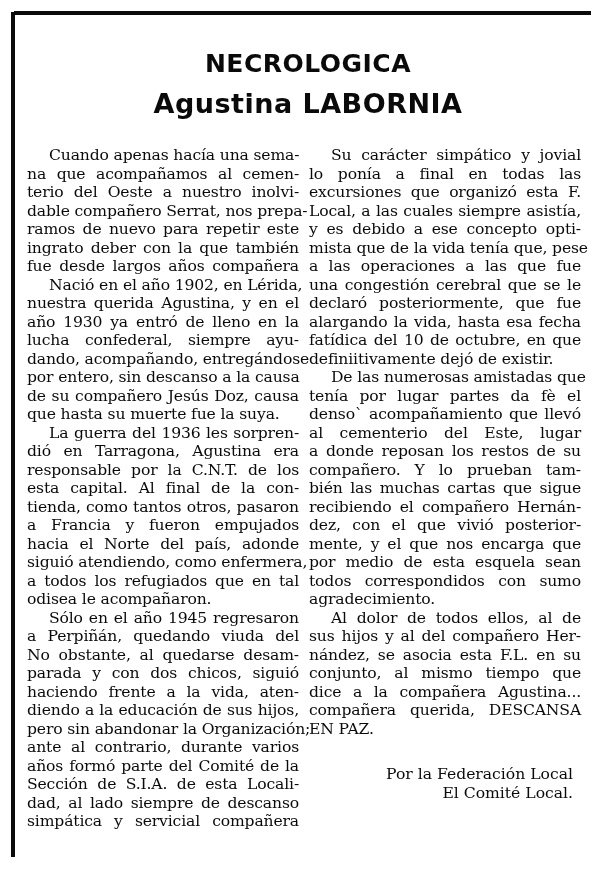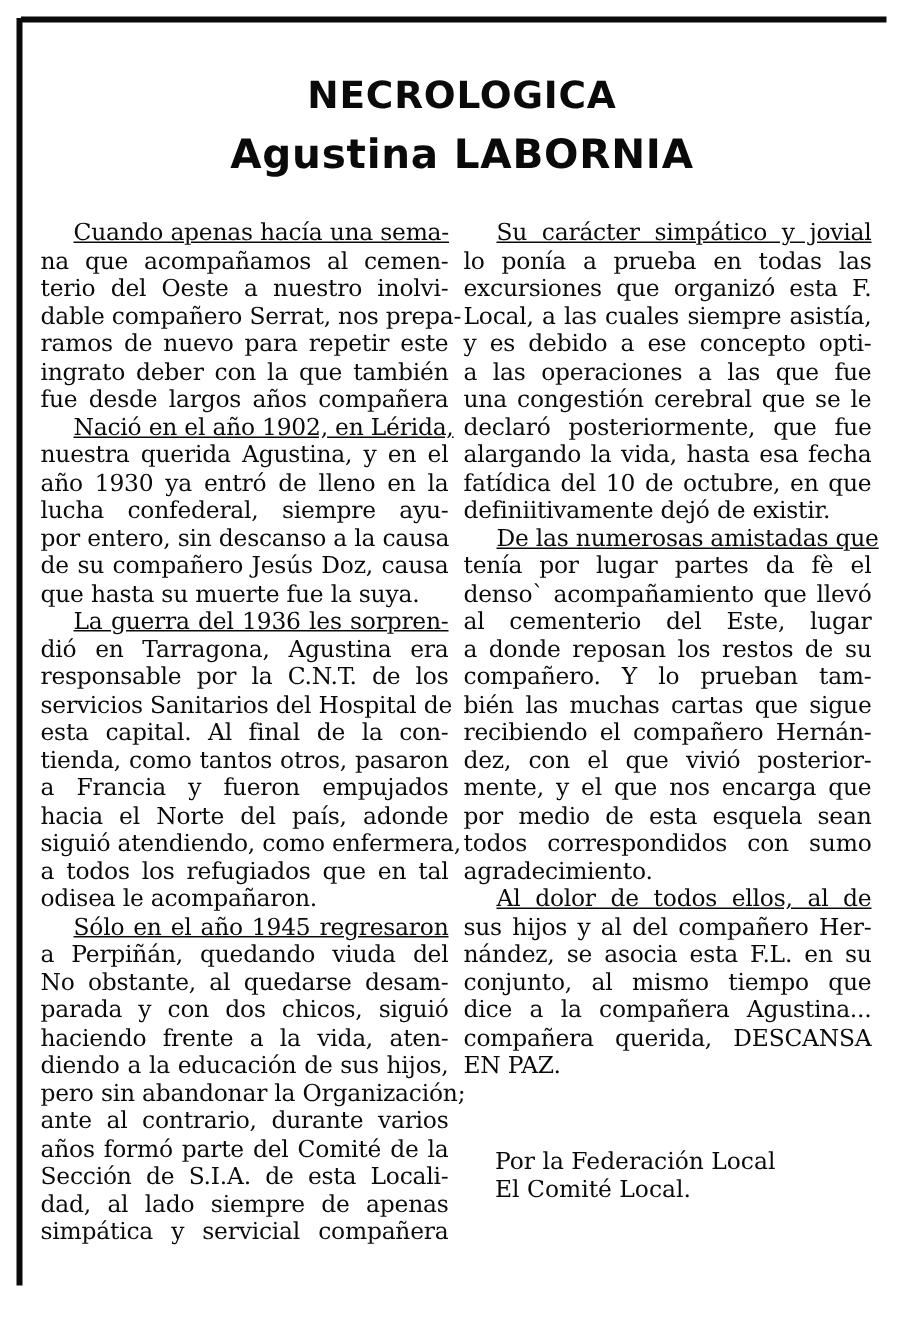--- a/index.html
+++ b/index.html
@@ -76,29 +76,28 @@
       text-align: justify;
       text-align-last: justify;
       white-space: nowrap;
       overflow: visible;
     }
     .line.last {
       text-align-last: left;
     }
     .line.first {
       padding-left: 22px;
-      text-decoration: underline;
     }
     .para .line { text-indent: 0; }
     .signature {
       position: absolute;
       left: 330px;
       top: 765px;
       width: 243px;
-      text-align: left;
+      text-align: right;
       font-size: 15.6px;
       line-height: 18.5px;
     }
     .signature span { display: block; }
   </style>
 </head>
 <body>
 
 <div class="top-rule"></div>
 <div class="left-rule"></div>
@@ -114,59 +113,60 @@
       <span class="line">dable compañero Serrat, nos prepa-</span>
       <span class="line">ramos de nuevo para repetir este</span>
       <span class="line">ingrato deber con la que también</span>
       <span class="line">fue desde largos años compañera</span>
     </div>
     <div class="para">
       <span class="line first">Nació en el año 1902, en Lérida,</span>
       <span class="line">nuestra querida Agustina, y en el</span>
       <span class="line">año 1930 ya entró de lleno en la</span>
       <span class="line">lucha confederal, siempre ayu-</span>
+      <span class="line">dando, acompañando, entregándose</span>
       <span class="line">por entero, sin descanso a la causa</span>
       <span class="line">de su compañero Jesús Doz, causa</span>
       <span class="line last">que hasta su muerte fue la suya.</span>
     </div>
     <div class="para">
       <span class="line first">La guerra del 1936 les sorpren-</span>
       <span class="line">dió en Tarragona, Agustina era</span>
       <span class="line">responsable por la C.N.T. de los</span>
-      <span class="line">servicios Sanitarios del Hospital de</span>
       <span class="line">esta capital. Al final de la con-</span>
       <span class="line">tienda, como tantos otros, pasaron</span>
       <span class="line">a Francia y fueron empujados</span>
       <span class="line">hacia el Norte del país, adonde</span>
       <span class="line">siguió atendiendo, como enfermera,</span>
       <span class="line">a todos los refugiados que en tal</span>
       <span class="line last">odisea le acompañaron.</span>
     </div>
     <div class="para">
       <span class="line first">Sólo en el año 1945 regresaron</span>
       <span class="line">a Perpiñán, quedando viuda del</span>
       <span class="line">No obstante, al quedarse desam-</span>
       <span class="line">parada y con dos chicos, siguió</span>
       <span class="line">haciendo frente a la vida, aten-</span>
       <span class="line">diendo a la educación de sus hijos,</span>
       <span class="line">pero sin abandonar la Organización;</span>
       <span class="line">ante al contrario, durante varios</span>
       <span class="line">años formó parte del Comité de la</span>
       <span class="line">Sección de S.I.A. de esta Locali-</span>
-      <span class="line">dad, al lado siempre de apenas</span>
+      <span class="line">dad, al lado siempre de descanso</span>
       <span class="line">simpática y servicial compañera</span>
     </div>
   </div>
 <div class="column col-right" id="col-right">
     <div class="para">
       <span class="line first">Su carácter simpático y jovial</span>
-      <span class="line">lo ponía a prueba en todas las</span>
+      <span class="line">lo ponía a final en todas las</span>
       <span class="line">excursiones que organizó esta F.</span>
       <span class="line">Local, a las cuales siempre asistía,</span>
       <span class="line">y es debido a ese concepto opti-</span>
+      <span class="line">mista que de la vida tenía que, pese</span>
       <span class="line">a las operaciones a las que fue</span>
       <span class="line">una congestión cerebral que se le</span>
       <span class="line">declaró posteriormente, que fue</span>
       <span class="line">alargando la vida, hasta esa fecha</span>
       <span class="line">fatídica del 10 de octubre, en que</span>
       <span class="line last">definiitivamente dejó de existir.</span>
     </div>
     <div class="para">
       <span class="line first">De las numerosas amistadas que</span>
       <span class="line">tenía por lugar partes da fè el</span>

